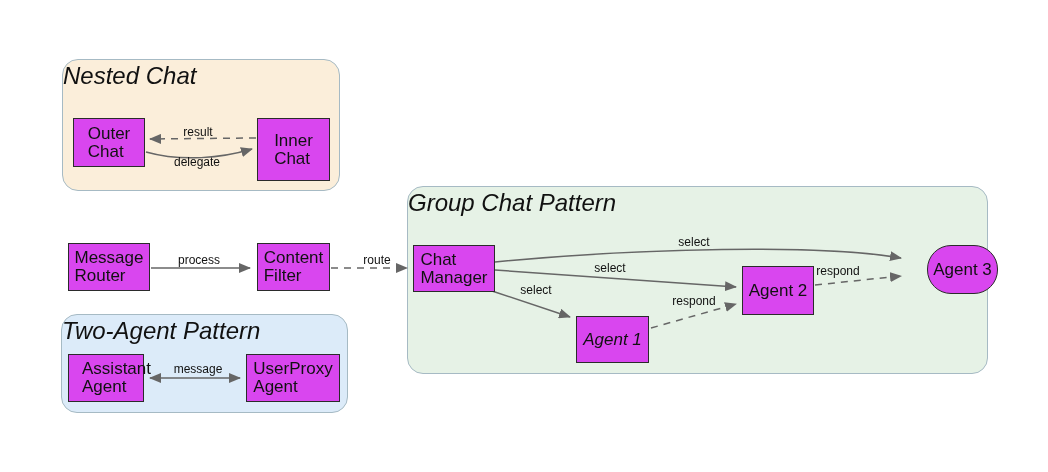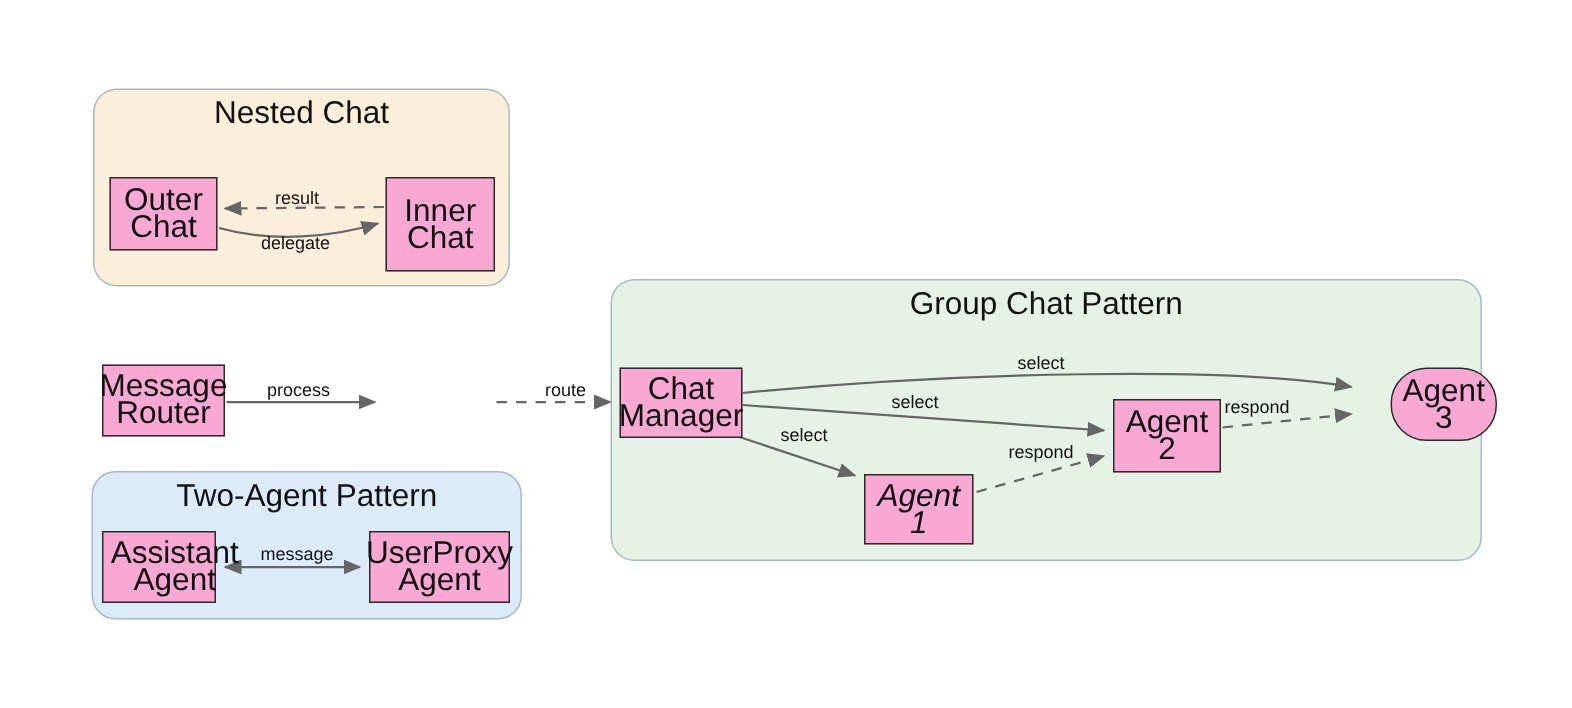--- a/index.html
+++ b/index.html
@@ -19,36 +19,37 @@
   }
   .cluster{
     position:absolute;
     border:1.3px solid #a6bac4;
     border-radius:16px;
     box-sizing:border-box;
   }
   .cluster-title{
     position:absolute;
     top:5px;left:0;right:0;
-    text-align:center;
-    font-size:21px;
+    text-align:left;
+    font-size:24px;
     line-height:22px;
     color:var(--ink);
     white-space:nowrap;
+    font-style:italic;
   }
   .node{
     position:absolute;
-    background:#f9a8d4;
+    background:#d946ef;
     border:1.4px solid var(--node-border);
     box-sizing:border-box;
     display:flex;
     align-items:center;
     justify-content:center;
-    text-align:center;
-    font-size:21px;
+    text-align:left;
+    font-size:17px;
     line-height:18px;
     white-space:pre-line;
     color:var(--ink);
   }
   .edge-label{
     position:absolute;
     transform:translate(-50%,-50%);
     font-size:12px;
     line-height:14px;
     white-space:nowrap;
@@ -109,20 +110,22 @@
     <path class="edge dashed" d="M 815,285 L 901,276" marker-end="url(#arrow)"></path>
   </svg>
 
   <div class="node" style="left:73px;top:118px;width:72px;height:49px;">Outer
 Chat</div>
   <div class="node" style="left:257px;top:118px;width:73px;height:63px;">Inner
 Chat</div>
 
   <div class="node" style="left:68px;top:243px;width:82px;height:48px;">Message
 Router</div>
+  <div class="node" style="left:257px;top:243px;width:73px;height:48px;">Content
+Filter</div>
 
   <div class="node" style="left:68px;top:354px;width:76px;height:48px;padding-left:21px;">Assistant
 Agent</div>
   <div class="node" style="left:246px;top:354px;width:94px;height:48px;">UserProxy
 Agent</div>
 
   <div class="node" style="left:413px;top:245px;width:82px;height:47px;">Chat
 Manager</div>
   <div class="node" style="left:576px;top:316px;width:73px;height:47px;font-style:italic;">Agent 1</div>
   <div class="node" style="left:742px;top:266px;width:72px;height:49px;">Agent 2</div>

